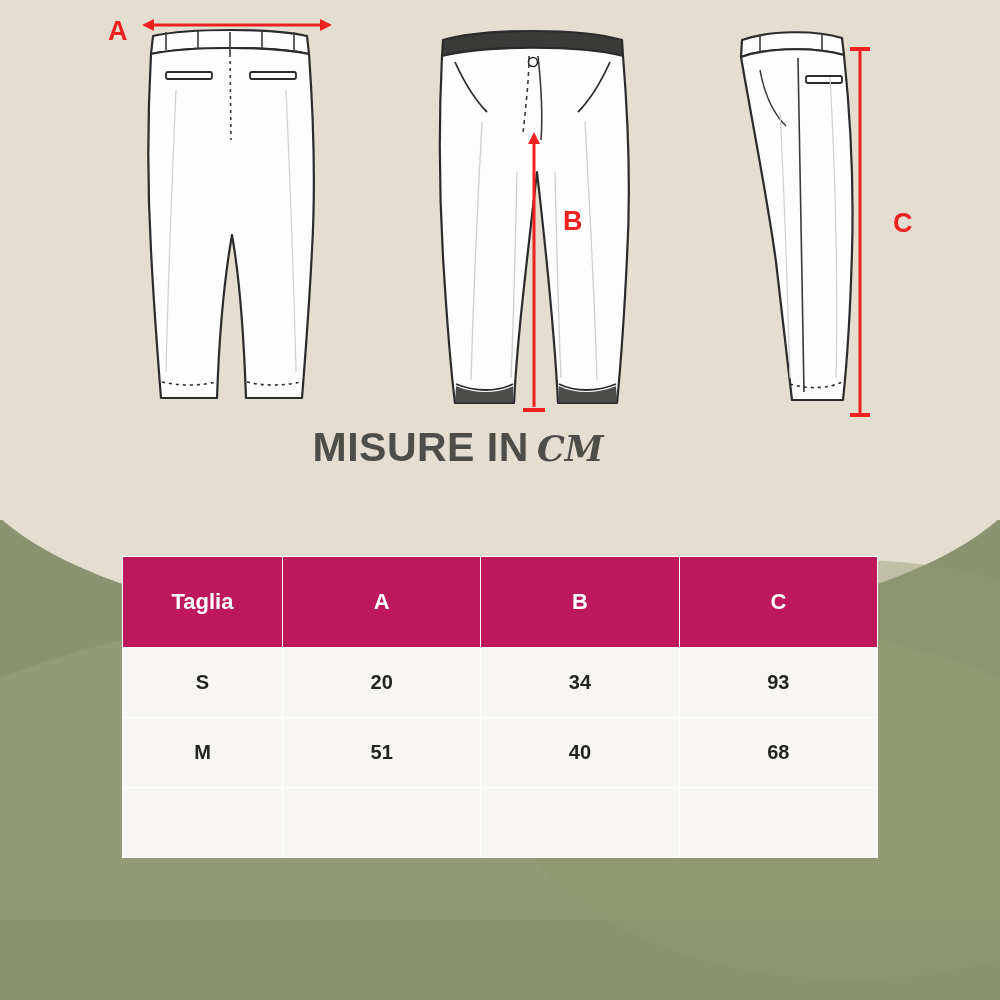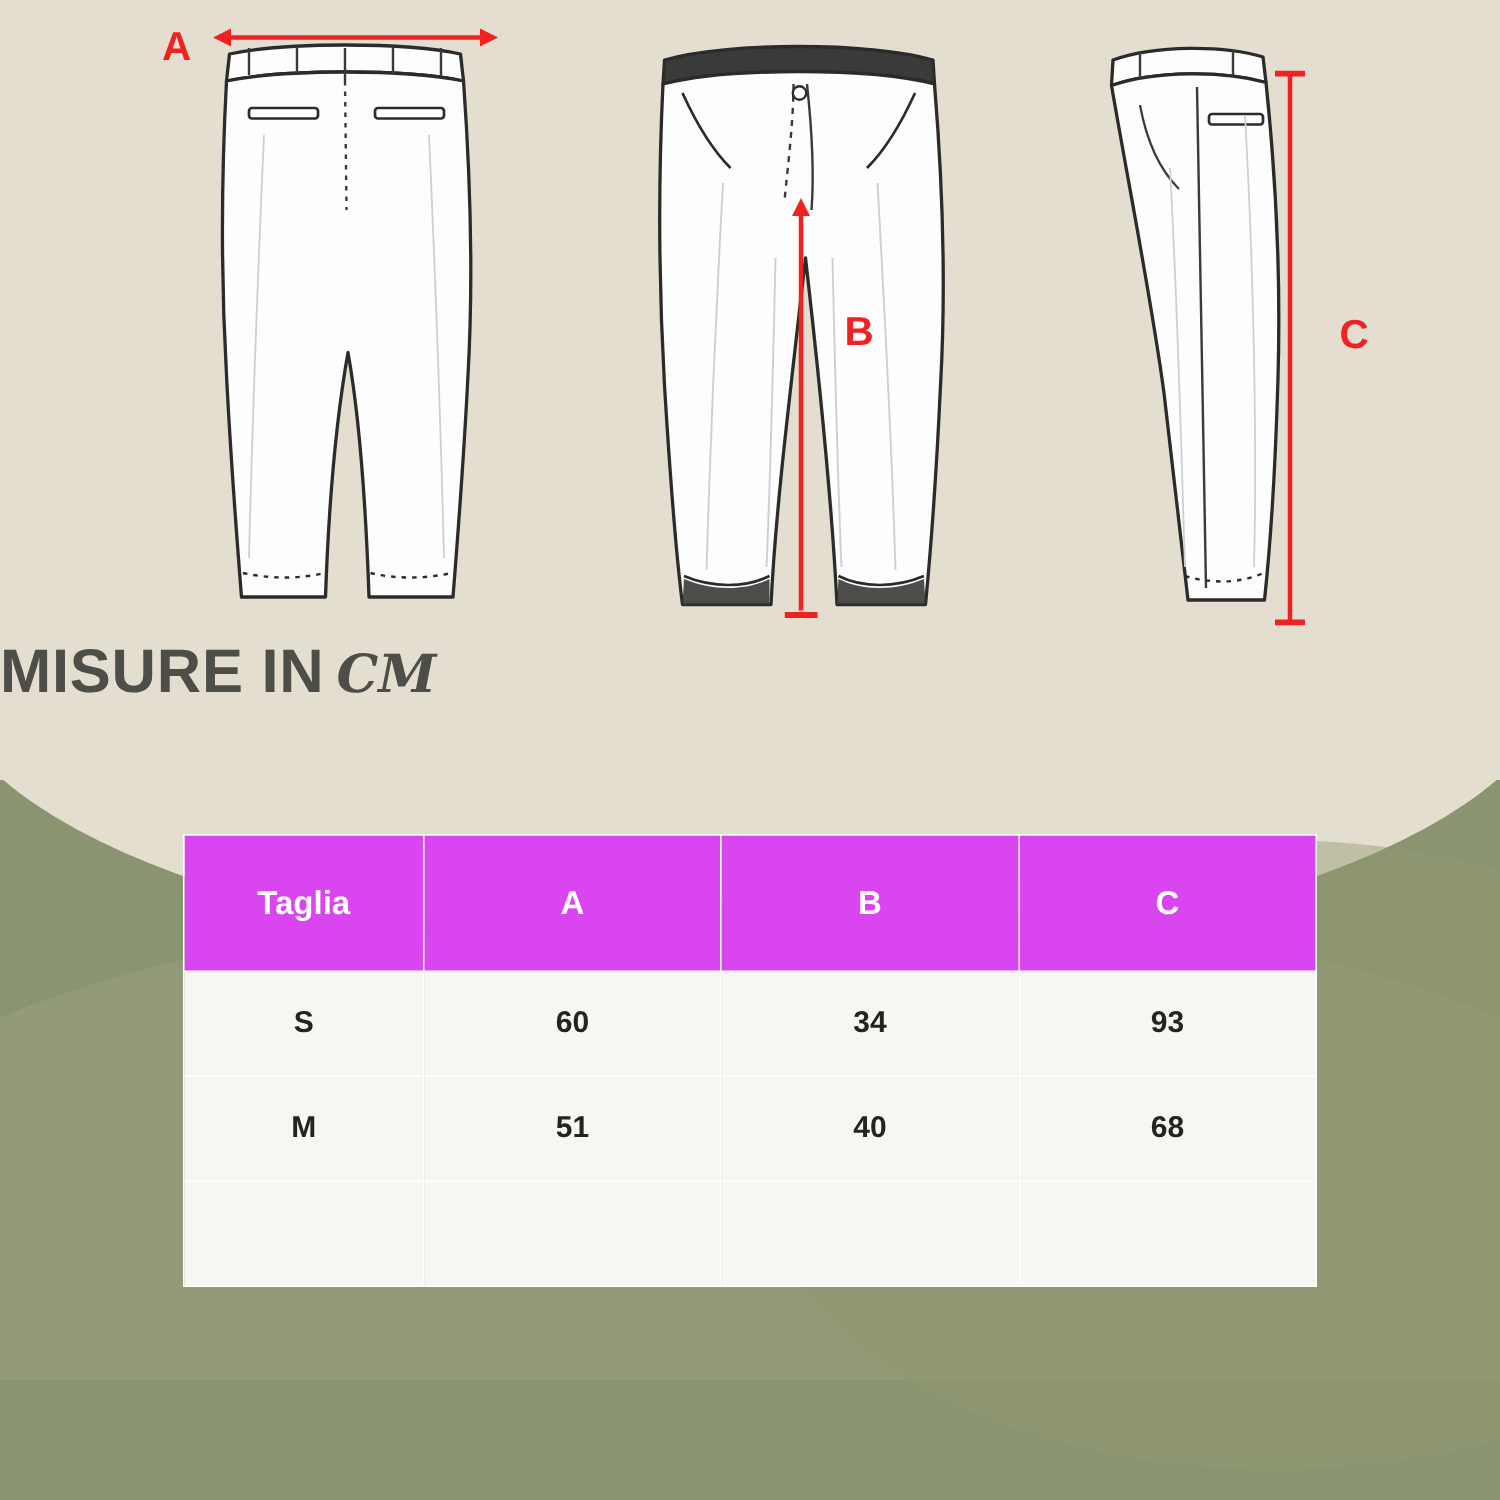--- a/index.html
+++ b/index.html
@@ -88,20 +88,21 @@
   #label-a { left: 108px; top: 18px; }
   #label-b { left: 563px; top: 208px; }
   #label-c { left: 893px; top: 210px; }
 
   
   .title {
     position: absolute;
     left: 0;
     top: 424px;
     width: 916px;
+    text-align: center;
     color: #4e4e49;
     font-size: 41px;
     font-weight: bold;
     letter-spacing: 0.5px;
   }
   .title .cm {
     font-family: "DejaVu Serif", serif;
     font-style: italic;
     font-size: 35px;
     font-weight: bold;
@@ -125,21 +126,21 @@
   table.size-table th,
   table.size-table td {
     border: 1.5px solid #ffffff;
     height: 67px;
     text-align: center;
     vertical-align: middle;
     font-size: 20px;
     font-weight: bold;
   }
   table.size-table thead th {
-    background: #d946ef;
+    background: #be185d;
     color: #ffffff;
     font-size: 22px;
     height: 88px;
   }
   table.size-table tbody td {
     background: #f7f6f2;
     color: #23231f;
   }
   table.size-table tbody tr.empty td {
     color: transparent;
@@ -330,21 +331,21 @@
         <tr>
           <th>Taglia</th>
           <th>A</th>
           <th>B</th>
           <th>C</th>
         </tr>
       </thead>
       <tbody>
         <tr>
           <td>S</td>
-          <td>60</td>
+          <td>20</td>
           <td>34</td>
           <td>93</td>
         </tr>
         <tr>
           <td>M</td>
           <td>51</td>
           <td>40</td>
           <td>68</td>
         </tr>
         <tr class="empty">

